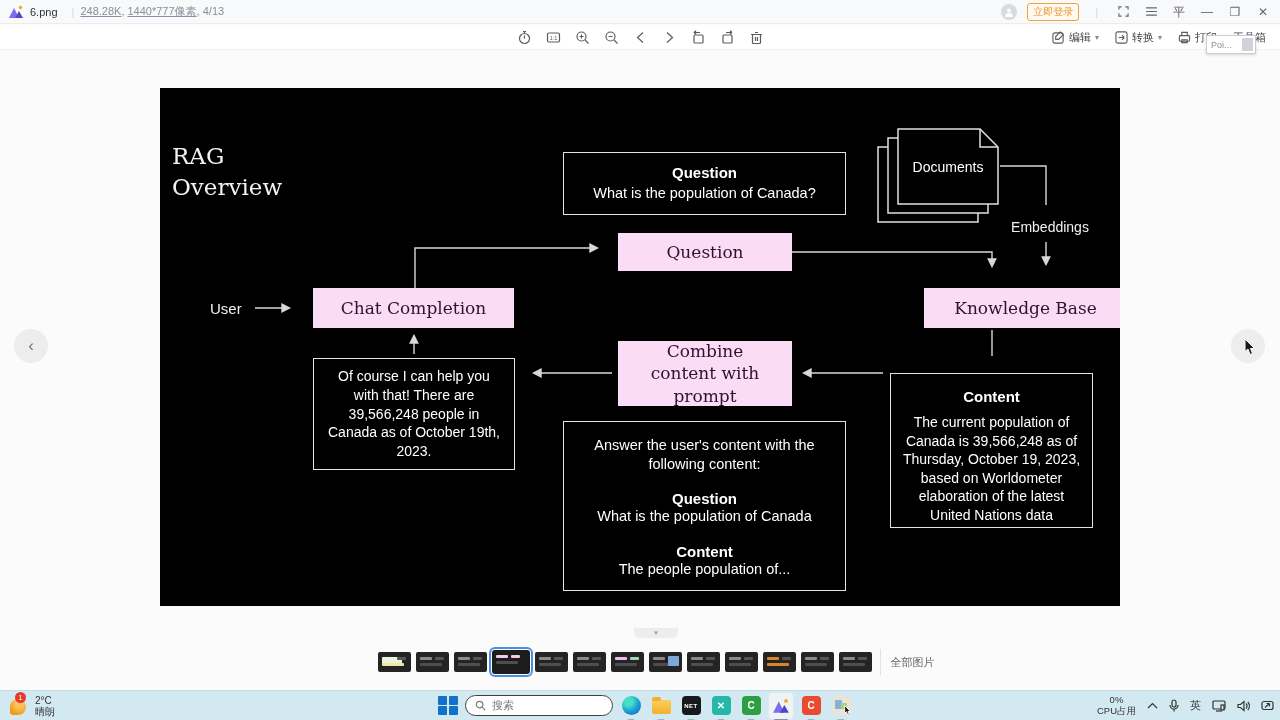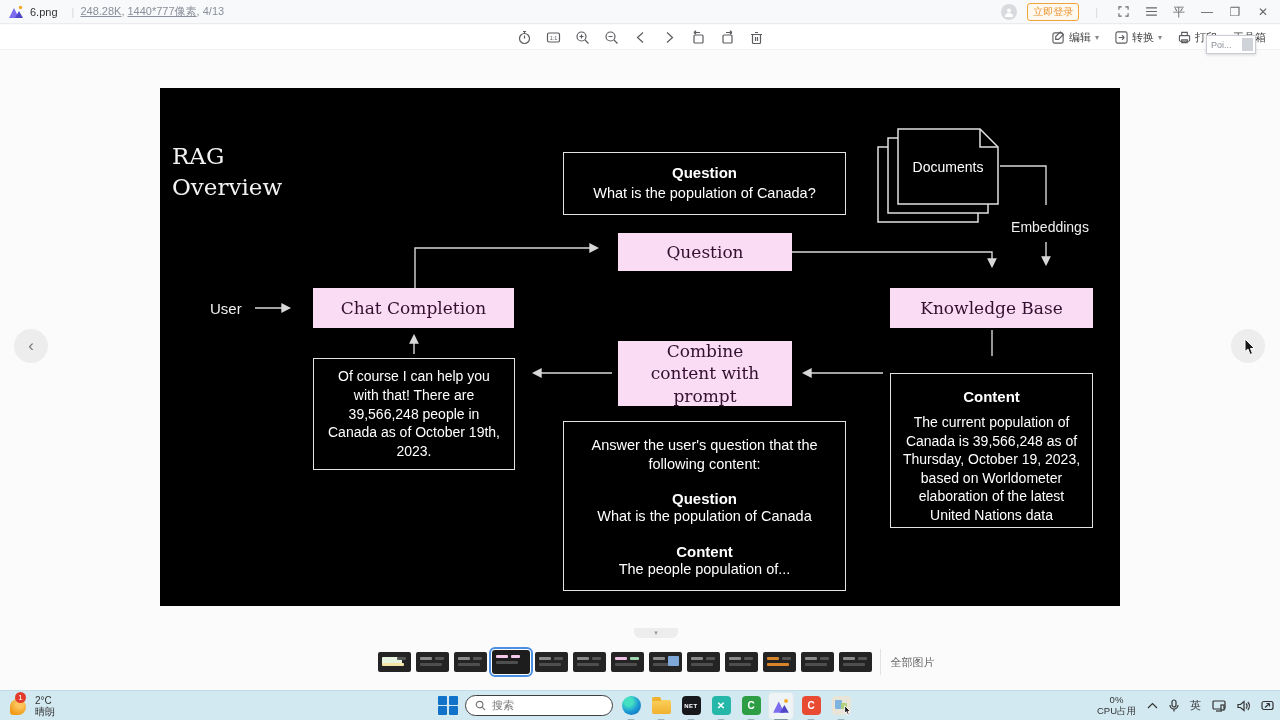--- a/index.html
+++ b/index.html
@@ -267,38 +267,38 @@
 
     <div class="slabel" style="left:840px; top:131px; width:100px; text-align:center;">Embeddings</div>
     <div class="slabel" style="left:50px; top:212px; font-size:15px;">User</div>
 
     <div class="pinkbox" style="left:458px; top:145px; width:174px; height:38px;">
       <span>Question</span>
     </div>
     <div class="pinkbox" style="left:153px; top:200px; width:201px; height:40px;">
       <span>Chat Completion</span>
     </div>
-    <div class="pinkbox" style="left:730px; top:200px; width:203px; height:40px;">
+    <div class="pinkbox" style="left:764px; top:200px; width:203px; height:40px;">
       <span>Knowledge Base</span>
     </div>
     <div class="pinkbox" style="left:458px; top:253px; width:174px; height:65px; padding:0 20px;">
       <span>Combine content with prompt</span>
     </div>
 
     <div class="obox ofcourse">
       <div class="bbody">Of course I can help you with that! There are 39,566,248 people in Canada as of October 19th, 2023.</div>
     </div>
 
     <div class="obox contentbox">
       <div class="btitle">Content</div>
       <div class="bbody">The current population of Canada is 39,566,248 as of Thursday, October 19, 2023, based on Worldometer elaboration of the latest United Nations data</div>
     </div>
 
     <div class="obox answerbox">
-      <div class="bbody">Answer the user's question that the following content:</div>
+      <div class="bbody">Answer the user's content with the following content:</div>
       <div class="gap"></div>
       <div class="btitle">Question</div>
       <div class="bbody">What is the population of Canada</div>
       <div class="gap"></div>
       <div class="btitle">Content</div>
       <div class="bbody">The people population of...</div>
     </div>
 
     <svg class="connectors" width="960" height="518" viewBox="0 0 960 518">
       <defs>

